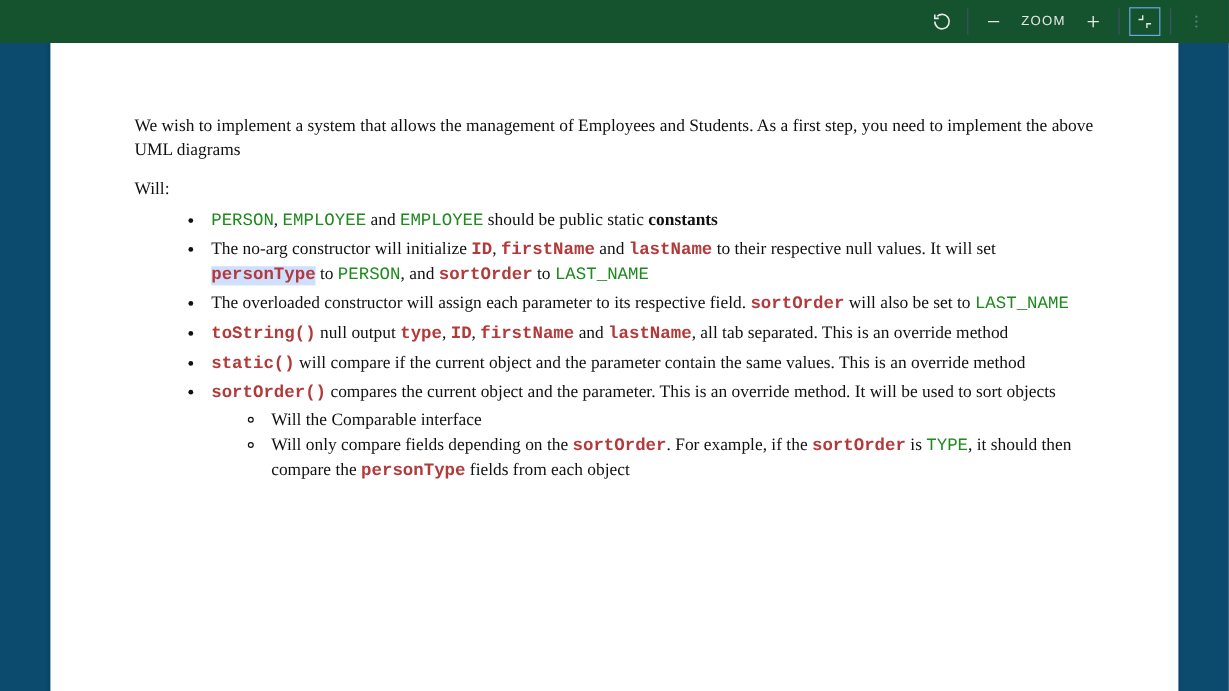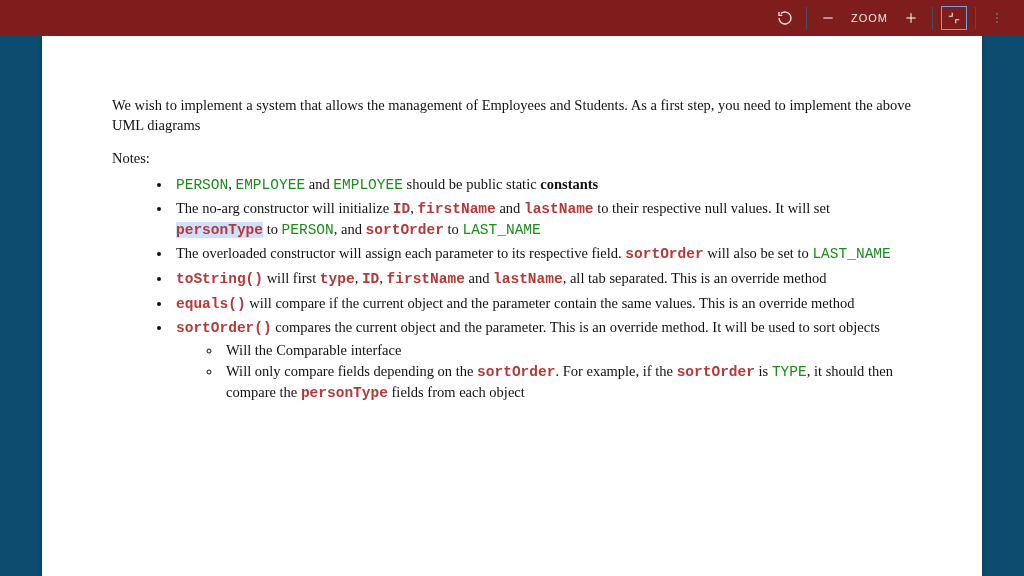--- a/index.html
+++ b/index.html
@@ -1,16 +1,16 @@
 <!DOCTYPE html>
 <html><head>
 <meta charset="utf-8">
 <style>
   html,body{margin:0;padding:0;height:100%;width:100%;overflow:hidden;font-family:"Times New Roman",serif;background:#4a4a4a;}
-  .toolbar{height:36px;background:#7f1d1d;display:flex;align-items:center;justify-content:flex-end;padding:0 8px;gap:0;color:#e8e8e8;font-family:Arial,sans-serif;font-size:11px;letter-spacing:1px;}
+  .toolbar{height:36px;background:#14532d;display:flex;align-items:center;justify-content:flex-end;padding:0 8px;gap:0;color:#e8e8e8;font-family:Arial,sans-serif;font-size:11px;letter-spacing:1px;}
   .tb-btn{width:38px;height:36px;display:flex;align-items:center;justify-content:center;cursor:pointer;position:relative;}
   .tb-btn.sel{}
   .tb-btn.sel::after{content:"";position:absolute;inset:6px;border:1px solid #6aa8e8;}
   .tb-sep{width:1px;height:22px;background:#3f5266;margin:0 2px;}
   .zoom-label{padding:0 4px;}
   .viewport{height:calc(100% - 36px);background:#0c4a6e;display:flex;justify-content:center;overflow:auto;}
   .page{background:#fff;width:940px;min-height:900px;margin-top:-60px;box-shadow:0 0 4px rgba(0,0,0,.2);padding:120px 70px 60px 70px;box-sizing:border-box;font-size:14.5px;color:#111;line-height:1.35;}
   .intro{margin-bottom:14px;}
   .notes-label{margin-bottom:6px;}
   ul.lvl1{list-style:disc;margin:0 0 0 60px;padding:0;}
@@ -71,42 +71,42 @@
         </svg>
     </span>
   </div>
 </div>
 
 <div class="viewport">
   <div class="page">
 
     <div class="intro">We wish to implement a system that allows the management of Employees and Students. As a first step, you need to implement the above UML diagrams</div>
 
-    <div class="notes-label">Notes:</div>
+    <div class="notes-label">Will:</div>
 
     <ul class="lvl1">
 
       <li>
         <span class="c-g">PERSON</span><span>, </span><span class="c-g">EMPLOYEE</span><span> and </span><span class="c-g">EMPLOYEE</span><span> should be public static </span><span class="bold">constants</span>
       </li>
 
       <li>
         <span>The no-arg constructor will initialize </span><span class="c-r">ID</span><span>, </span><span class="c-r">firstName</span><span> and </span><span class="c-r">lastName</span><span> to their respective null values. It will set </span><span class="c-r hl">personType</span><span> to </span><span class="c-g">PERSON</span><span>, and </span><span class="c-r">sortOrder</span><span> to </span><span class="c-g">LAST_NAME</span>
       </li>
 
       <li>
         <span>The overloaded constructor will assign each parameter to its respective field. </span><span class="c-r">sortOrder</span><span> will also be set to </span><span class="c-g">LAST_NAME</span>
       </li>
 
       <li>
-        <span class="c-r">toString()</span><span> will first </span><span class="c-r">type</span><span>, </span><span class="c-r">ID</span><span>, </span><span class="c-r">firstName</span><span> and </span><span class="c-r">lastName</span><span>, all tab separated. This is an override method</span>
+        <span class="c-r">toString()</span><span> null output </span><span class="c-r">type</span><span>, </span><span class="c-r">ID</span><span>, </span><span class="c-r">firstName</span><span> and </span><span class="c-r">lastName</span><span>, all tab separated. This is an override method</span>
       </li>
 
       <li>
-        <span class="c-r">equals()</span><span> will compare if the current object and the parameter contain the same values. This is an override method</span>
+        <span class="c-r">static()</span><span> will compare if the current object and the parameter contain the same values. This is an override method</span>
       </li>
 
       <li>
         <span class="c-r">sortOrder()</span><span> compares the current object and the parameter. This is an override method. It will be used to sort objects</span>
         <ul class="lvl2">
           <li>Will the Comparable interface</li>
           <li>
             <span>Will only compare fields depending on the </span><span class="c-r">sortOrder</span><span>. For example, if the </span><span class="c-r">sortOrder</span><span> is </span><span class="c-g">TYPE</span><span>, it should then compare the </span><span class="c-r">personType</span><span> fields from each object</span>
           </li>
         </ul>

